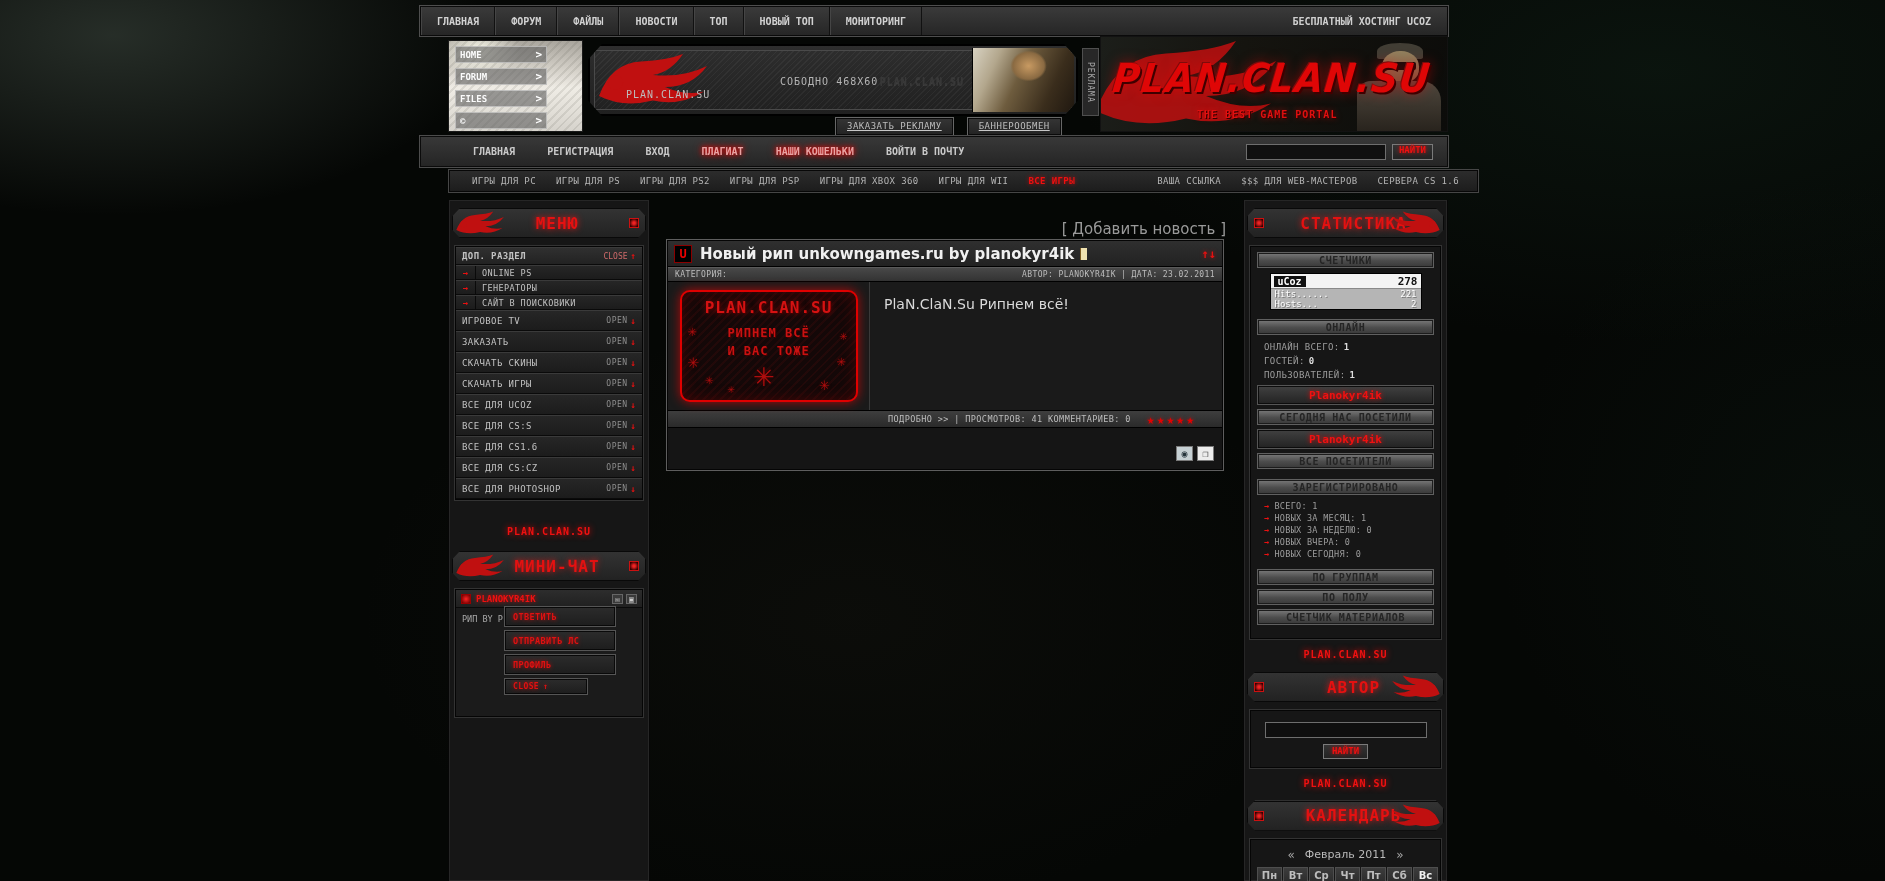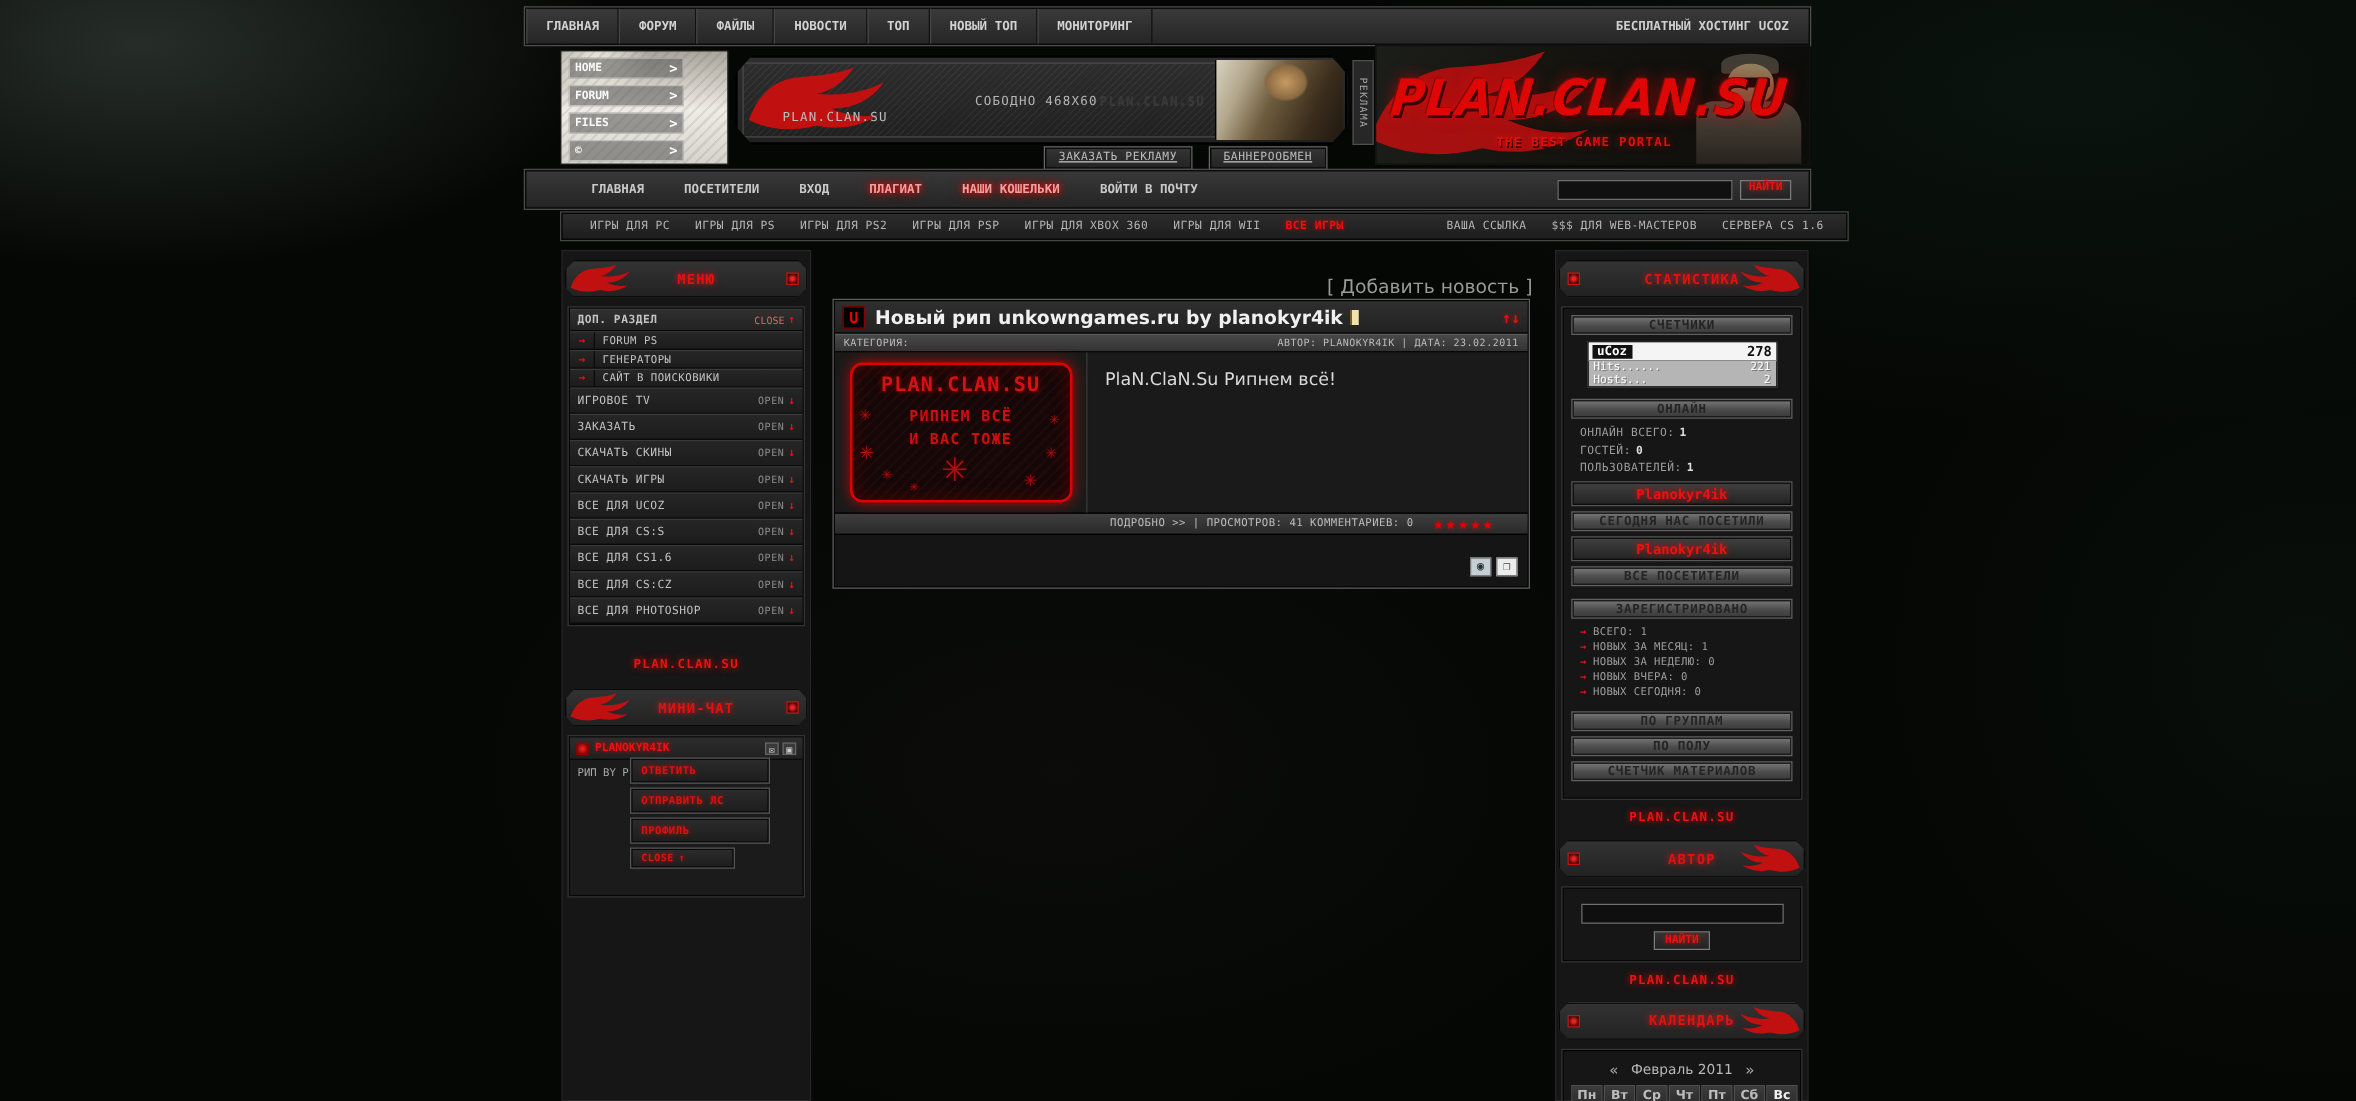--- a/index.html
+++ b/index.html
@@ -100,21 +100,21 @@
   
   .panel { position:absolute; top:200px; bottom:0; background:#161616; border-left:1px solid #060606; border-right:1px solid #060606;
     box-shadow:inset 0 0 0 1px #262626; }
   .panel.left  { left:448px; width:202px; }
   .panel.right { left:1243px; width:205px; }
 
   .whead { position:relative; height:30px; margin:0 3px; background:linear-gradient(#333,#222);
     border:1px solid #090909; outline:1px solid #4a4a4a;
     clip-path:polygon(0 28%, 8px 0, calc(100% - 8px) 0, 100% 28%, 100% 72%, calc(100% - 8px) 100%, 8px 100%, 0 72%);
     display:flex; align-items:center; justify-content:center; }
-  .whead .t { font-size:11px; font-weight:bold; letter-spacing:1px; color:#e41111; text-shadow:0 0 6px rgba(255,20,20,.85);padding-left:16px; }
+  .whead .t { font-size:16px; font-weight:bold; letter-spacing:1px; color:#e41111; text-shadow:0 0 6px rgba(255,20,20,.85);padding-left:16px; }
   .whead svg { position:absolute; top:1px; width:66px; height:27px; }
   .whead svg.l { left:2px; } .whead svg.r { right:2px; transform:scaleX(-1); }
   .whead .dot { position:absolute; width:10px; height:10px; border:1px solid #c11; background:radial-gradient(#e22 20%, #300 80%); }
   .whead .dot.r { right:6px; } .whead .dot.l { left:6px; }
 
   .mbox { margin:8px 6px 0; border:1px solid #050505; outline:1px solid #333; }
   .mrow { display:flex; align-items:center; height:21px; padding:0 6px;
     border-top:1px solid #3a3a3a; border-bottom:1px solid #0a0a0a;
     background:linear-gradient(#262626,#1c1c1c); cursor:pointer; }
   .mrow .lbl { font-size:9px; letter-spacing:.4px; color:#c2c2c2; }
@@ -292,21 +292,21 @@
     <div class="subtitle">THE BEST GAME PORTAL</div>
   </div>
 
   <div class="adbtns">
     <div class="adbtn">ЗАКАЗАТЬ РЕКЛАМУ</div>
     <div class="adbtn">БАННЕРООБМЕН</div>
   </div>
 
   <div class="nav2 tex">
     <div class="item">ГЛАВНАЯ</div>
-    <div class="item">ПОСЕТИТЕЛИ</div>
+    <div class="item">РЕГИСТРАЦИЯ</div>
     <div class="item">ВХОД</div>
     <div class="item hot">ПЛАГИАТ</div>
     <div class="item hot">НАШИ КОШЕЛЬКИ</div>
     <div class="item">ВОЙТИ В ПОЧТУ</div>
     <div class="searchwrap">
       <input value="" style="">
       <div class="findbtn">НАЙТИ</div>
     </div>
   </div>
 
@@ -337,21 +337,21 @@
     </div>
 
     <div class="mbox">
       <div class="mrow sect">
         <span class="lbl">ДОП. РАЗДЕЛ</span>
         <span class="close"><span>CLOSE</span></span>
         <span class="darr">↑</span>
       </div>
       <div class="mrow sub">
         <span class="arrcell">→</span>
-        <span class="lbl">FORUM PS</span>
+        <span class="lbl">ONLINE PS</span>
       </div>
       <div class="mrow sub">
         <span class="arrcell">→</span>
         <span class="lbl">ГЕНЕРАТОРЫ</span>
       </div>
       <div class="mrow sub">
         <span class="arrcell">→</span>
         <span class="lbl">САЙТ В ПОИСКОВИКИ</span>
       </div>
       <div class="mrow">

